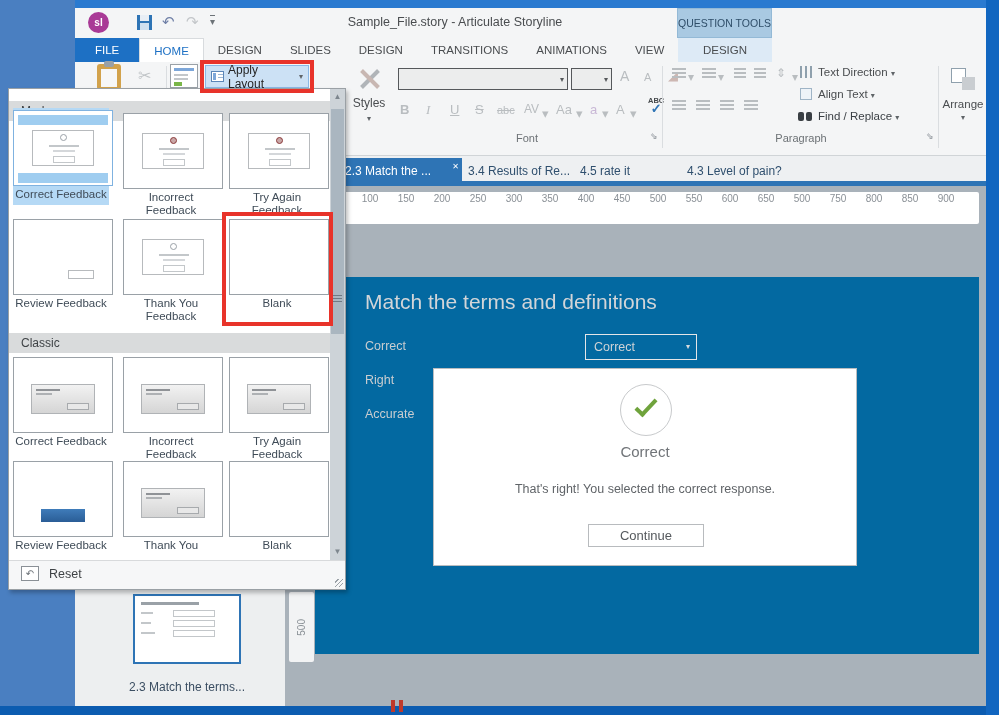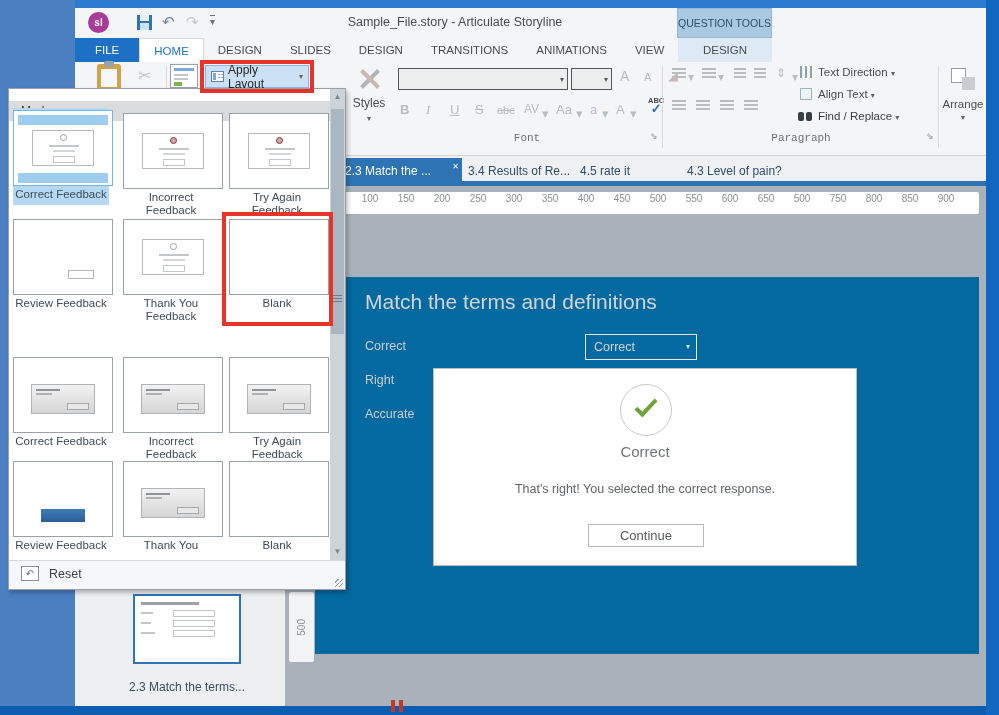--- a/index.html
+++ b/index.html
@@ -32,21 +32,21 @@
   
   .rtabs { left:75px; top:38px; width:911px; height:24px; display:flex; font-size:11.5px; color:#4a4d50; }
   .rtab { padding:0 14px; line-height:24px; text-align:center; }
   .rtab.file { background:#1d70c4; color:#fff; padding:0 20px; }
   .rtab.active { background:#fff; color:#1d70c4; border:1px solid #d8dbde; border-bottom:none; }
   .rtab.ctx { position:absolute; left:603px; width:94px; background:#ddeaf6; color:#4a4d50; padding:0; }
 
   
   .ribbon { left:75px; top:62px; width:911px; height:94px; background:#f4f5f6; border-bottom:1px solid #d0d4d7; }
   .vsep { position:absolute; width:1px; background:#dadde0; }
-  .gl { position:absolute; font-size:11px; color:#6c7175; text-align:center;font-family:Liberation Mono, monospace; }
+  .gl { position:absolute; font-size:11px; color:#6c7175; text-align:center; }
   .launcher { position:absolute; font-size:9px; color:#8a9097; }
   .clipboard { left:97px; top:64px; width:24px; height:26px; background:#d2a24c; border-radius:3px; position:absolute; }
   .clipboard:before { content:""; position:absolute; left:4px; top:5px; width:16px; height:18px; background:#f6f7f8; }
   .clipboard:after { content:""; position:absolute; left:7px; top:-3px; width:10px; height:6px; background:#9aa1a7; border-radius:2px; }
   .scissors { left:138px; top:66px; font-size:16px; color:#c0c4c7; }
   .layout-pick { left:170px; top:64px; width:28px; height:24px; border:1px solid #9aa1a7; background:#fff; position:absolute; }
   .layout-pick i { position:absolute; left:3px; top:3px; width:20px; height:3px; background:#7da7d9; }
   .layout-pick b { position:absolute; left:3px; top:9px; width:14px; height:2px; background:#c3c7ca; }
   .layout-pick u { position:absolute; left:3px; top:13px; width:14px; height:2px; background:#c3c7ca; }
   .layout-pick s { position:absolute; left:3px; top:17px; width:8px; height:4px; background:#7ab648; }
@@ -88,21 +88,21 @@
   
   .tabstrip-bg { left:75px; top:156px; width:911px; height:30px; background:#eef0f2; }
   .stab { position:absolute; top:158px; height:26px; line-height:26px; text-align:left; font-size:12px; color:#2f4f6e; }
   .stab.active { background:#2e74b5; color:#fff; }
   .stab .x { position:absolute; right:3px; top:-4px; font-size:8px; color:#fff; }
   .tab-underline { left:75px; top:181px; width:911px; height:5px; background:#2e74b5; }
 
   
   .pane { left:75px; top:186px; width:210px; height:520px; background:#edeff0; }
   .egray { left:285px; top:186px; width:701px; height:520px; background:#a9b2ba; }
-  .hruler { left:316px; top:192px; width:663px; height:22px; background:#fff; border-radius:2px; }
+  .hruler { left:316px; top:192px; width:663px; height:32px; background:#fff; border-radius:2px; }
   .hruler .labels { position:absolute; left:0; top:0; width:648px; height:14px; display:flex;
     background:repeating-linear-gradient(90deg, transparent 0 34px, #c8cbcd 34px 36px);
     background-position:16px 0; }
   .hruler .labels span { flex:1; text-align:center; font-size:10px; color:#8a9096; line-height:14px; background:#fff0; }
   .hruler .labels span { background:#ffffff; }
   .vruler { left:289px; top:592px; width:25px; height:70px; background:#f2f3f4; border-radius:2px;
             display:flex; align-items:center; justify-content:center; }
   .vruler span { writing-mode:vertical-rl; transform:rotate(180deg); font-size:10px; color:#8a9096; }
   .canvas { left:315px; top:277px; width:664px; height:377px; background:#0369a1; }
   .sl-title { left:50px; top:13px; font-size:21px; color:#d2d5d8; position:absolute; }
@@ -419,20 +419,21 @@
             <span class="bt"></span>
           </div>
       </div>
       <div class="clabel">Thank You Feedback</div>
     </div>
     <div class="cell" style="left:220px; top:130px;">
       <div class="thumb"></div>
       <div class="clabel">Blank</div>
     </div>
 
+    <div class="sechead" style="top:244px;">Classic</div>
 
     <div class="cell" style="left:4px; top:268px;">
       <div class="thumb">
         <div class="cdlg">
             <span class="l1"></span>
             <span class="l2"></span>
             <span class="bt"></span>
           </div>
       </div>
       <div class="clabel">Correct Feedback</div>

